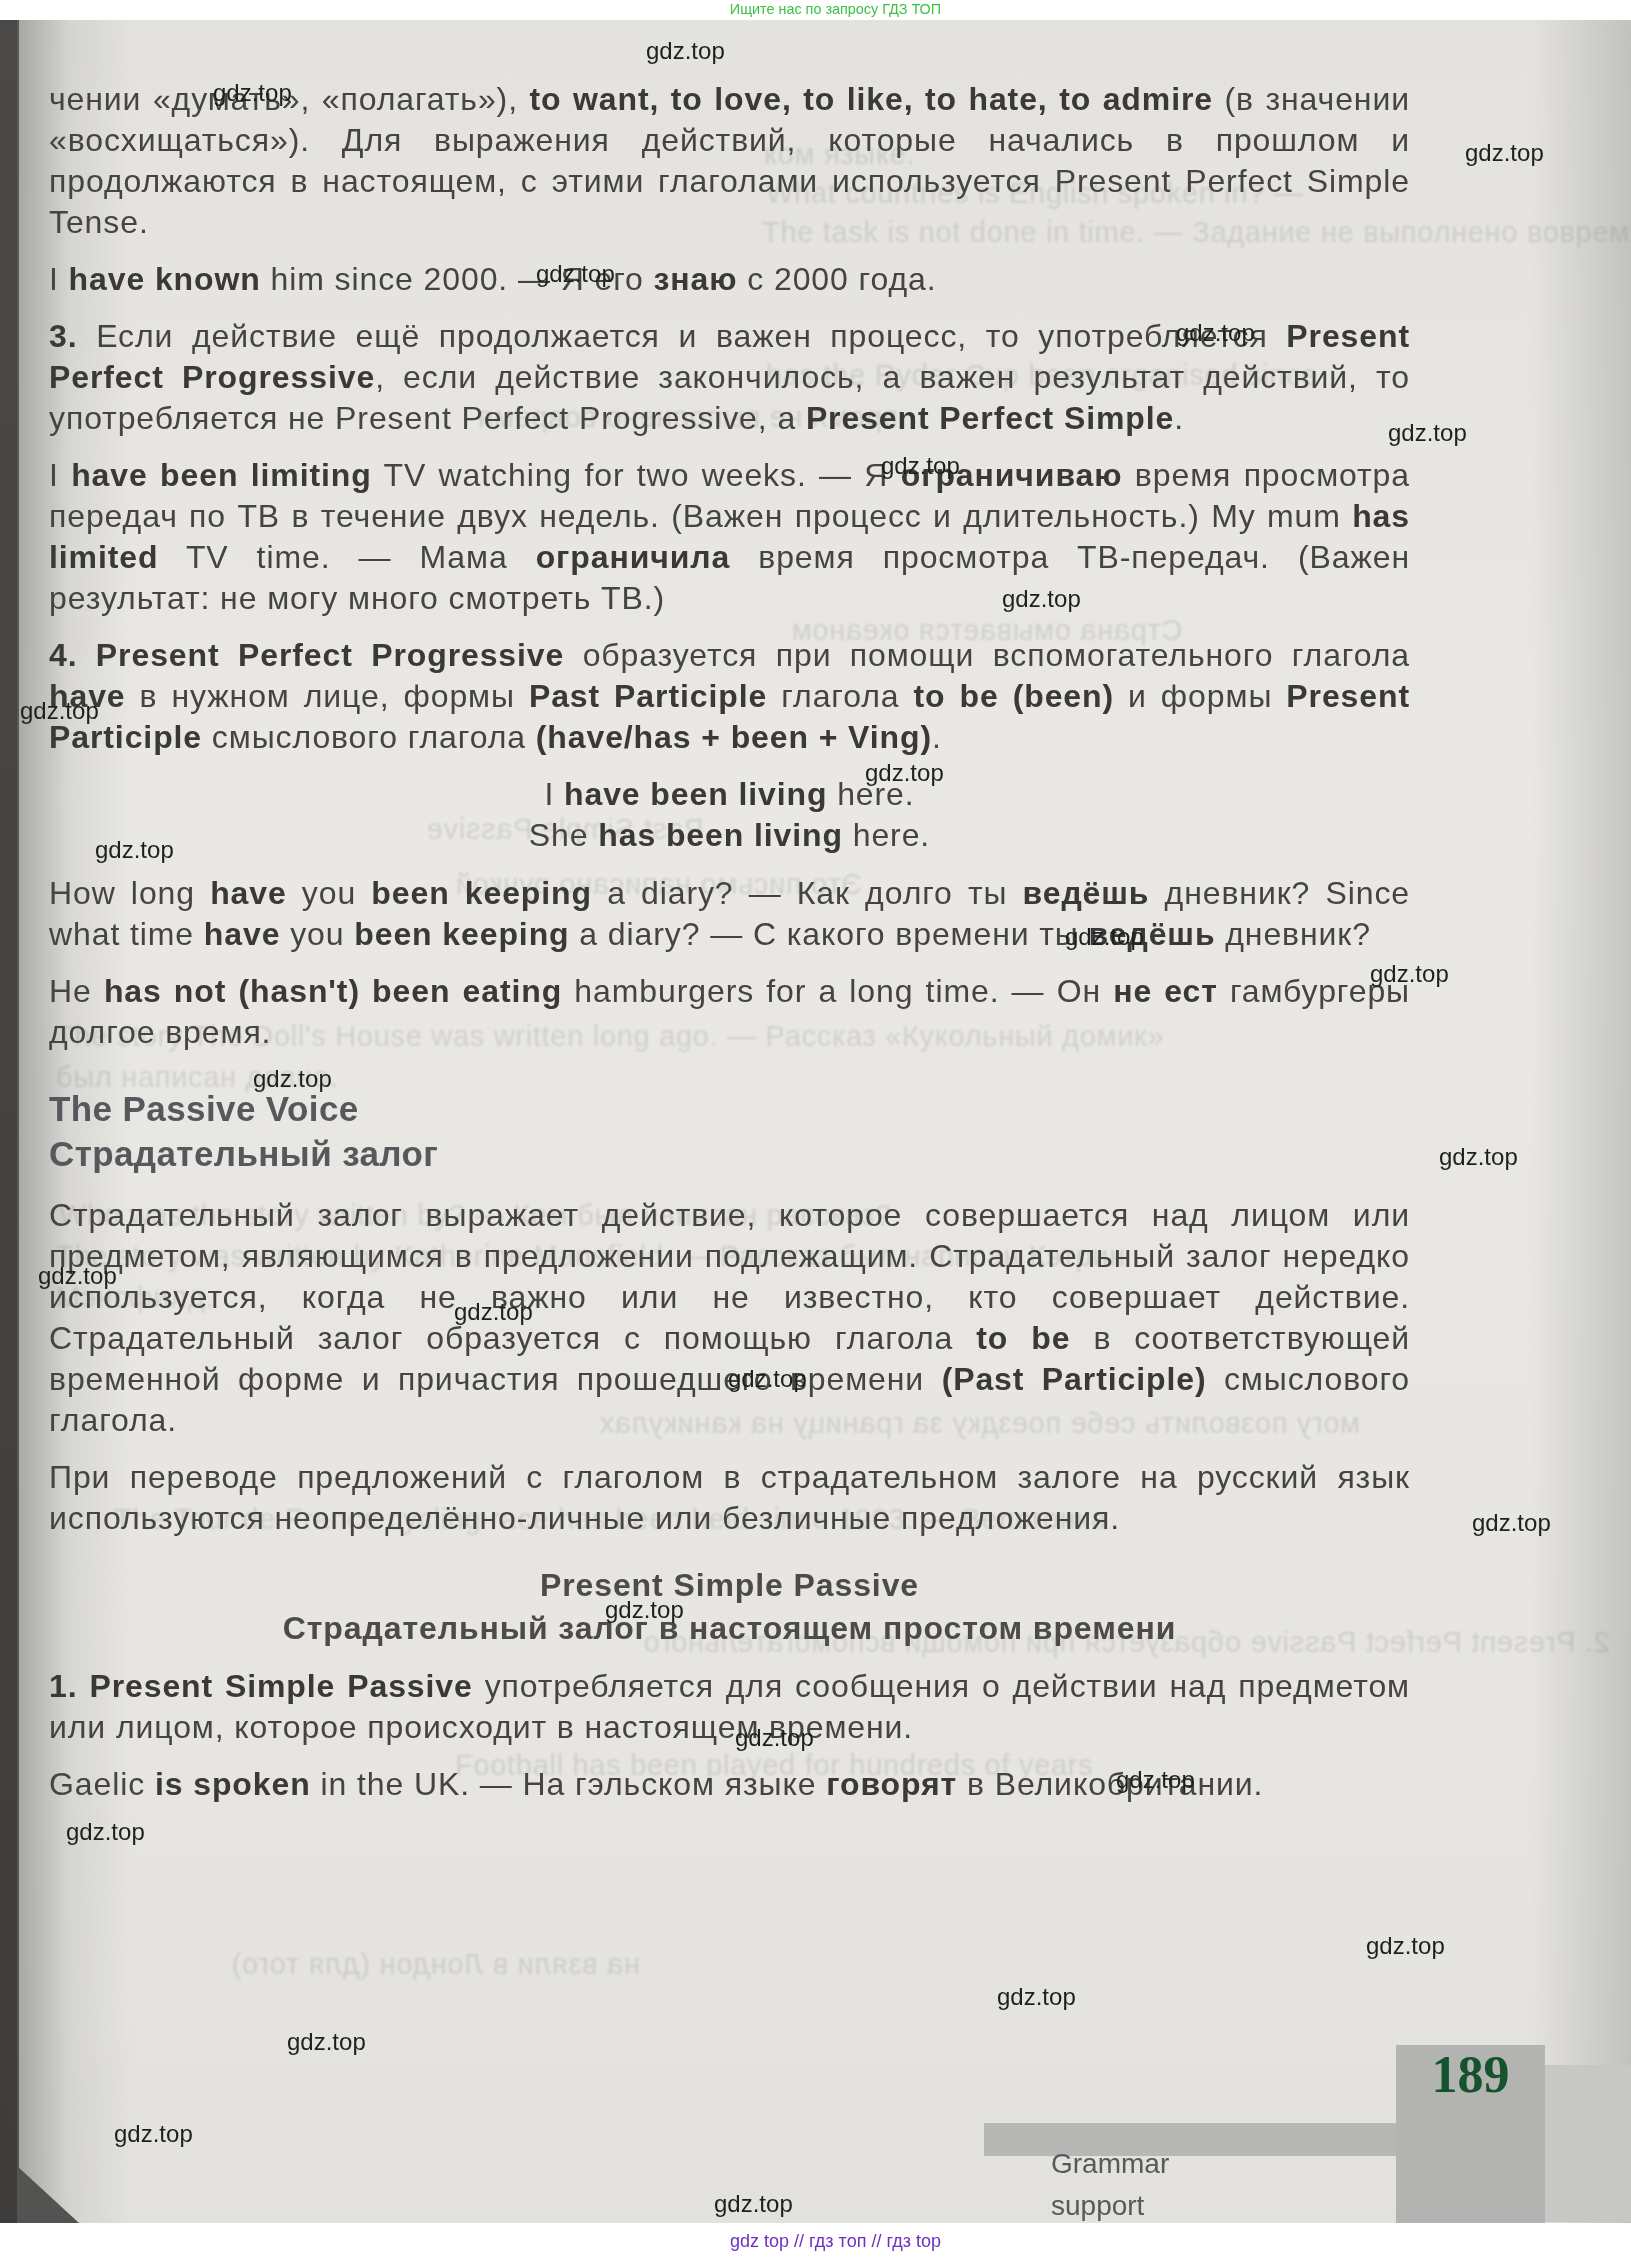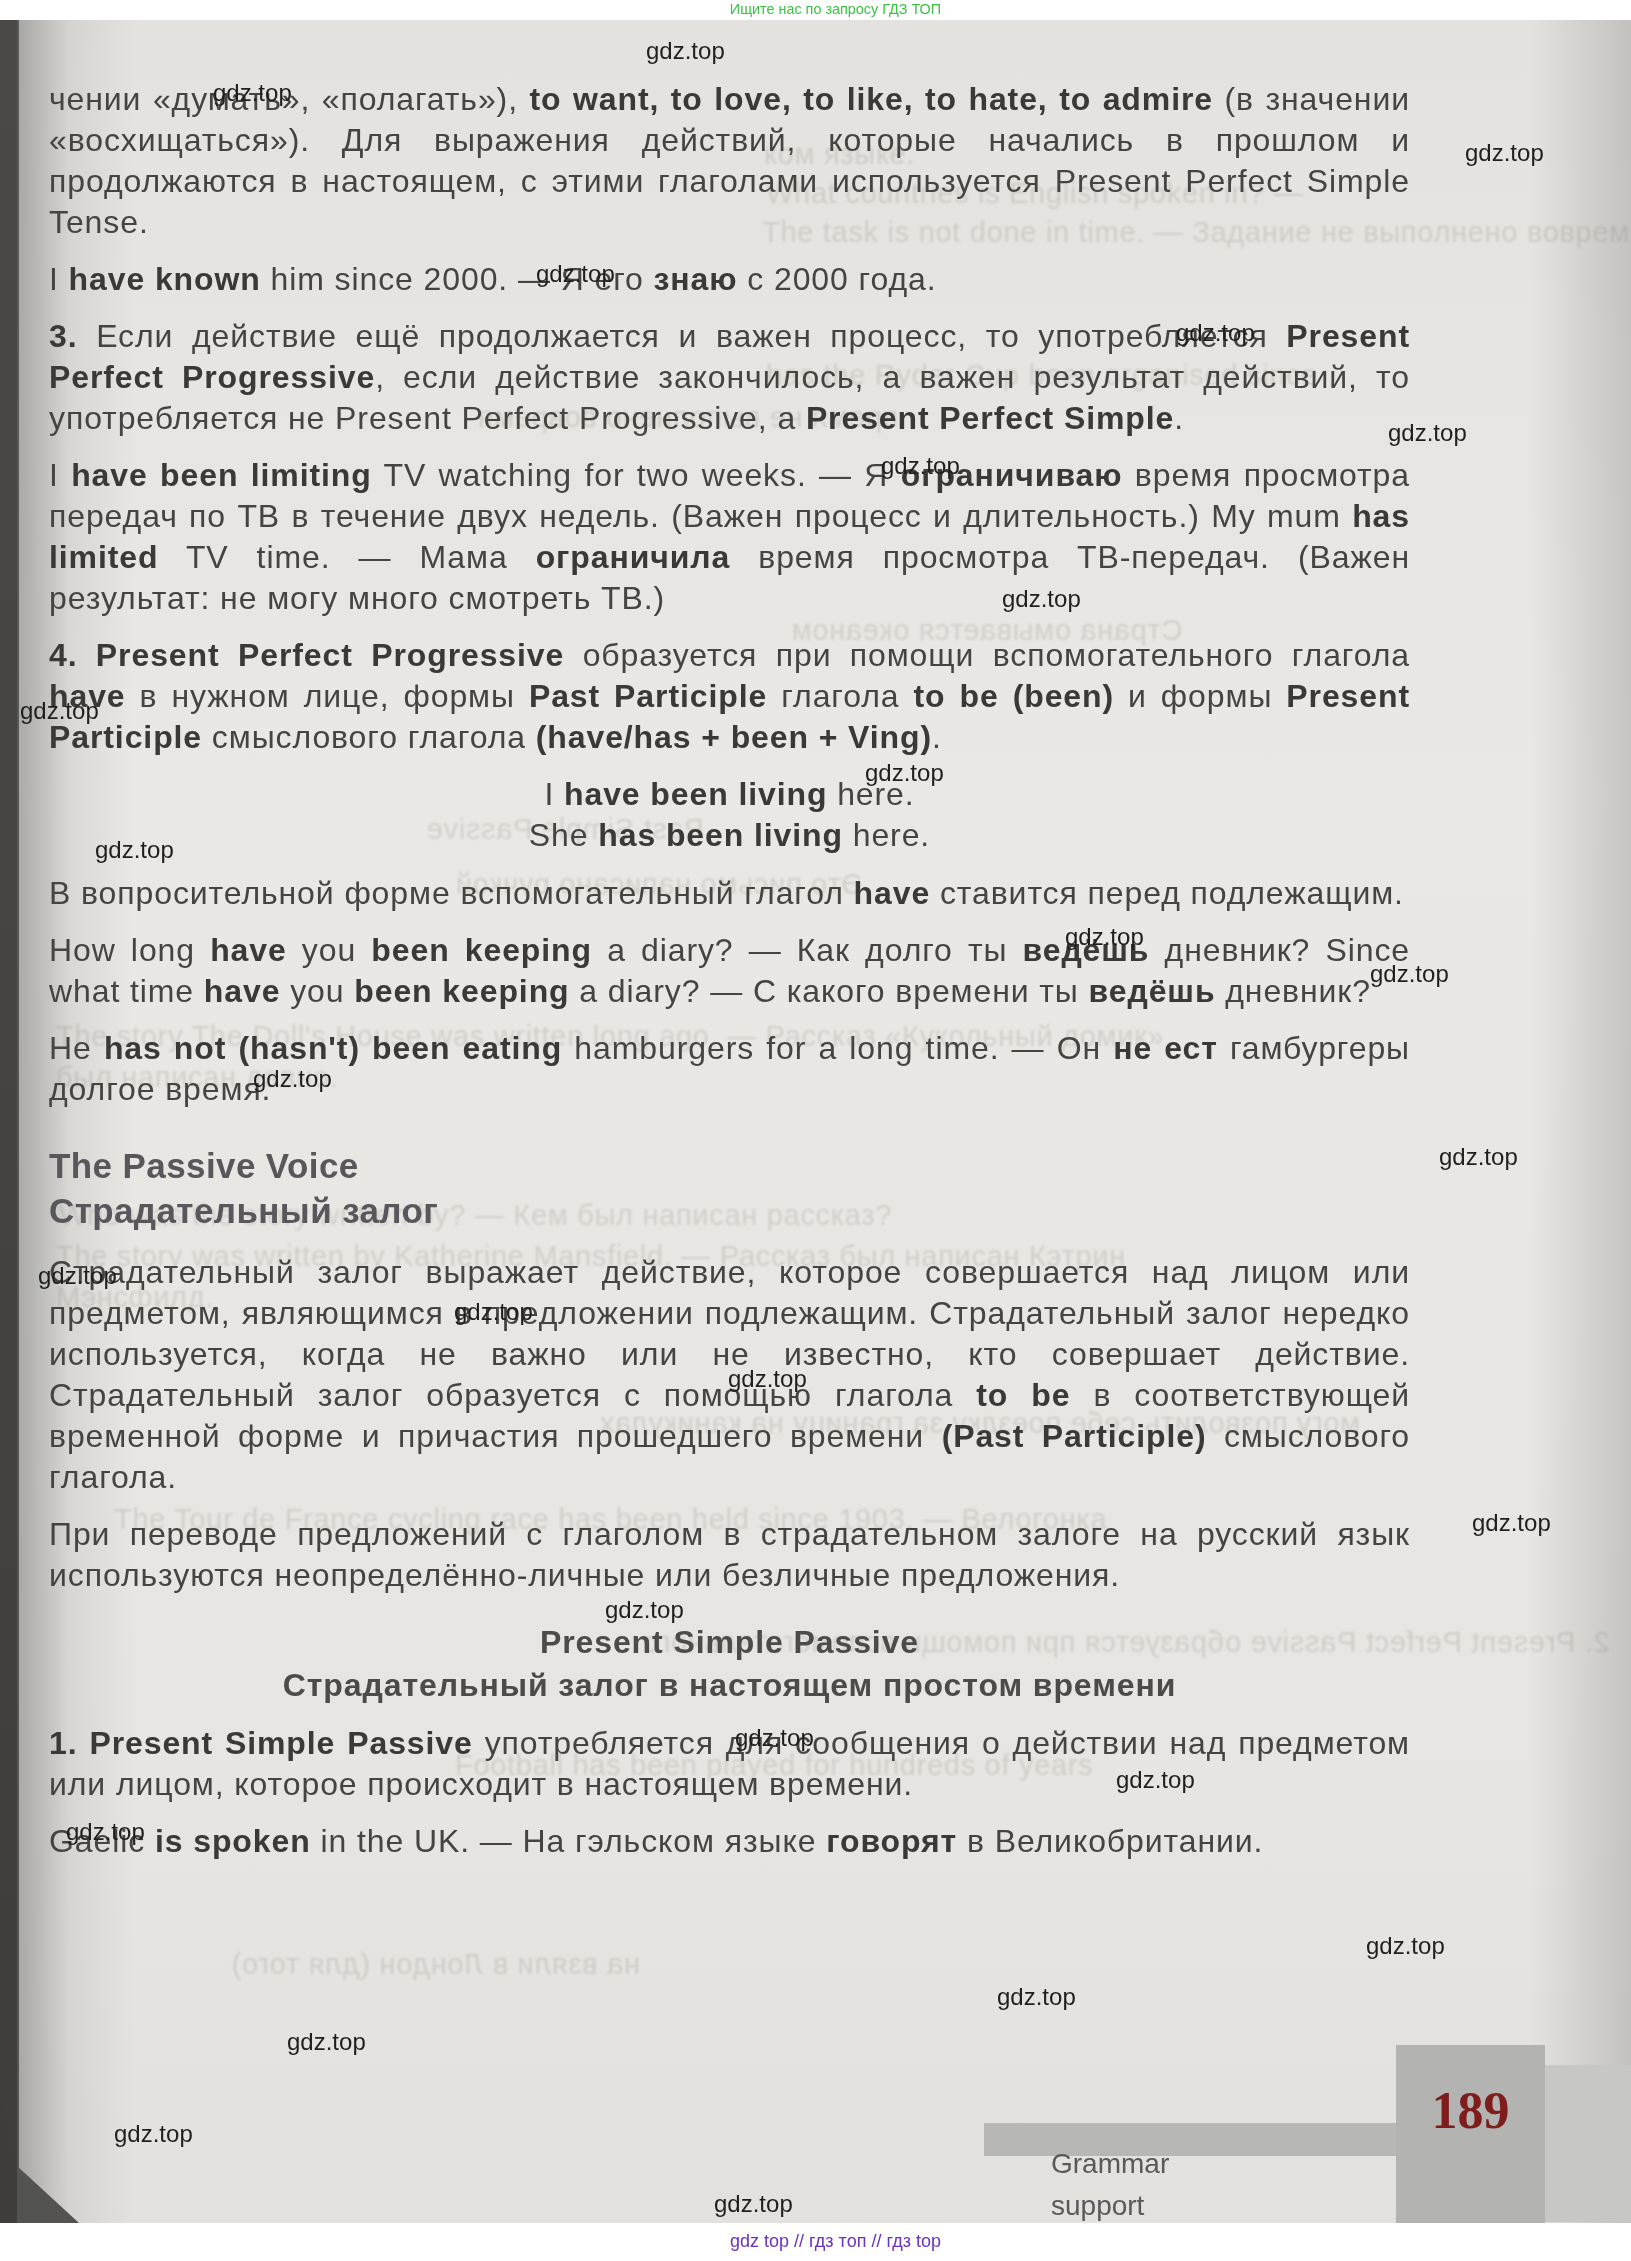--- a/index.html
+++ b/index.html
@@ -30,22 +30,22 @@
   .b{font-weight:bold;color:#3a3937;}
   .center-block{margin:2.9px 0 17.3px;text-align:center;}
   .h-left{font-size:35px;font-weight:bold;color:#58575c;line-height:45px;margin:33px 0 19px;letter-spacing:0.4px;}
   .h-center{font-size:32px;font-weight:bold;color:#4c4b49;line-height:43px;margin:24.6px 0 16px;text-align:center;}
   
   .wm{position:absolute;font-size:24px;color:#1f1f1f;white-space:nowrap;z-index:6;letter-spacing:0;}
   
   .hbar{position:absolute;left:984px;top:2103px;width:417px;height:33px;background:#b7b7b5;z-index:4;}
   .tab{position:absolute;left:1396px;top:2025px;width:149px;height:178px;background:#b3b3b1;z-index:4;}
   .tab-ext{position:absolute;left:1545px;top:2045px;width:87px;height:157px;background:#c7c7c5;z-index:3;}
-  .pagenum{display:block;text-align:center;margin-top:36px;
-           font-family:"Liberation Serif","DejaVu Serif",serif;font-size:52px;font-weight:bold;color:#7f1d1d;}
+  .pagenum{display:block;text-align:center;
+           font-family:"Liberation Serif","DejaVu Serif",serif;font-size:52px;font-weight:bold;color:#14532d;}
   .grammar{position:absolute;left:1051px;top:2123px;font-size:28px;line-height:42px;color:#59595b;z-index:5;}
   
   .bottom-strip{position:absolute;left:0;top:2223px;width:100%;height:38px;background:#ffffff;text-align:center;z-index:5;}
   .purple{font-size:18px;color:#6d32c0;line-height:36px;}
 </style>
 </head>
 <body>
 
 <div class="canvas">
   <div class="top-strip">
@@ -81,21 +81,20 @@
     <div id="content" class="content">
         <p class="para"><span>чении «думать», «полагать»), </span><span class="b">to want, to love, to like, to hate, to admire</span><span> (в значении «восхищаться»). Для выражения действий, которые начались в прошлом и продолжаются в настоящем, с этими глаголами используется Present Perfect Simple Tense.</span></p>
         <p class="para"><span>I </span><span class="b">have known</span><span> him since 2000. — Я его </span><span class="b">знаю</span><span> с 2000 года.</span></p>
         <p class="para"><span class="b">3.</span><span> Если действие ещё продолжается и важен процесс, то употребляется </span><span class="b">Present Perfect Progressive</span><span>, если действие закончилось, а важен результат действий, то употребляется не Present Perfect Progressive, а </span><span class="b">Present Perfect Simple</span><span>.</span></p>
         <p class="para"><span>I </span><span class="b">have been limiting</span><span> TV watching for two weeks. — Я </span><span class="b">ограничиваю</span><span> время просмотра передач по ТВ в течение двух недель. (Важен процесс и длительность.) My mum </span><span class="b">has limited</span><span> TV time. — Мама </span><span class="b">ограничила</span><span> время просмотра ТВ-передач. (Важен результат: не могу много смотреть ТВ.)</span></p>
         <p class="para"><span class="b">4. Present Perfect Progressive</span><span> образуется при помощи вспомогательного глагола </span><span class="b">have</span><span> в нужном лице, формы </span><span class="b">Past Participle</span><span> глагола </span><span class="b">to be (been)</span><span> и формы </span><span class="b">Present Participle</span><span> смыслового глагола </span><span class="b">(have/has + been + Ving)</span><span>.</span></p>
         <div class="center-block">
           <div><span>I </span><span class="b">have been living</span><span> here.</span></div>
           <div><span>She </span><span class="b">has been living</span><span> here.</span></div>
         </div>
-        <p class="para"><span>В вопросительной форме вспомогательный глагол </span><span class="b">have</span><span> ставится перед подлежащим.</span></p>
         <p class="para"><span>How long </span><span class="b">have</span><span> you </span><span class="b">been keeping</span><span> a diary? — Как долго ты </span><span class="b">ведёшь</span><span> дневник? Since what time </span><span class="b">have</span><span> you </span><span class="b">been keeping</span><span> a diary? — С какого времени ты </span><span class="b">ведёшь</span><span> дневник?</span></p>
         <p class="para"><span>He </span><span class="b">has not (hasn't) been eating</span><span> hamburgers for a long time. — Он </span><span class="b">не ест</span><span> гамбургеры долгое время.</span></p>
         <div class="h-left">
           <div>The Passive Voice</div>
           <div>Страдательный залог</div>
         </div>
         <p class="para"><span>Страдательный залог выражает действие, которое совершается над лицом или предметом, являющимся в предложении подлежащим. Страдательный залог нередко используется, когда не важно или не известно, кто совершает действие. Страдательный залог образуется с помощью глагола </span><span class="b">to be</span><span> в соответствующей временной форме и причастия прошедшего времени </span><span class="b">(Past Participle)</span><span> смыслового глагола.</span></p>
         <p class="para"><span>При переводе предложений с глаголом в страдательном залоге на русский язык используются неопределённо-личные или безличные предложения.</span></p>
         <div class="h-center">
           <div>Present Simple Passive</div>

